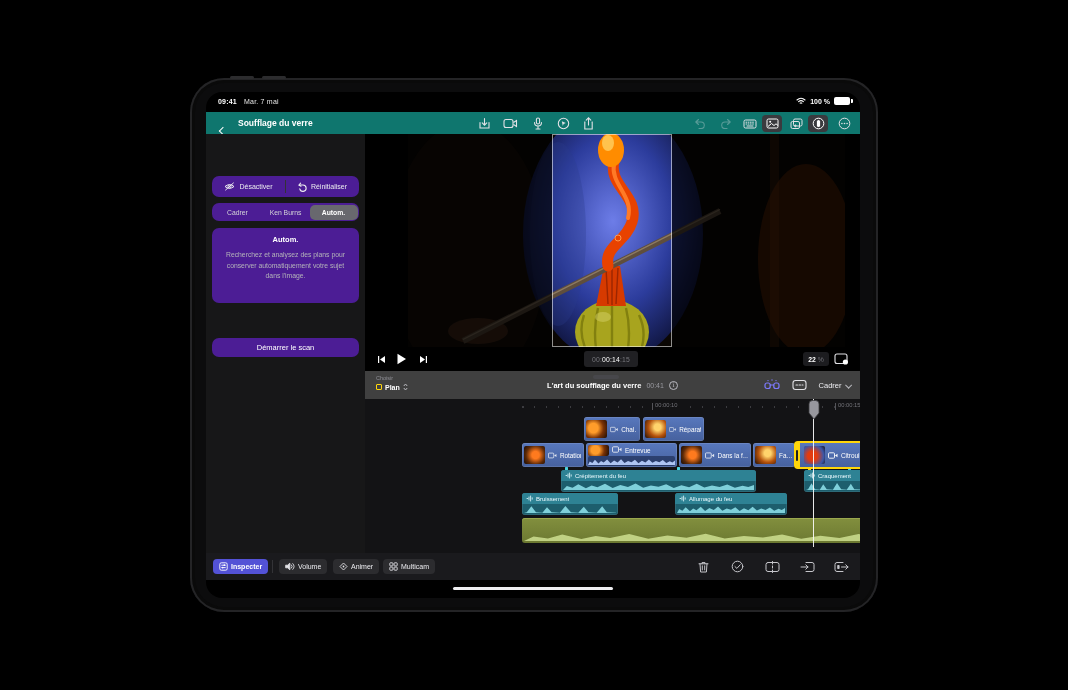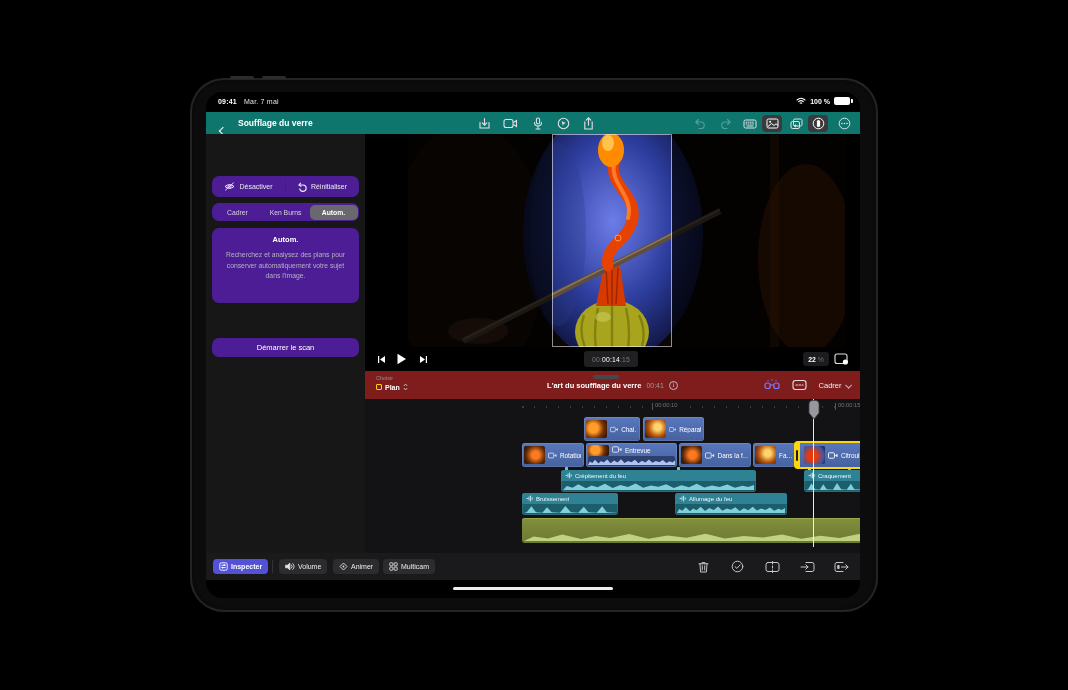--- a/index.html
+++ b/index.html
@@ -50,21 +50,21 @@
   
   .transport{position:absolute;left:159px;top:255px;width:495px;height:24px;background:#000;}
   .tbtn{position:absolute;top:5px;width:16px;height:14px;display:flex;align-items:center;justify-content:center;}
   .tc{position:absolute;left:219px;top:4px;width:54px;height:16px;background:#202023;border-radius:3px;
       display:flex;align-items:center;justify-content:center;font-family:"DejaVu Sans Mono",monospace;font-size:6.8px;color:#fff;letter-spacing:.2px;}
   .tc .dimtc{color:#77777d;}
   .zoombox{position:absolute;left:438px;top:5px;width:26px;height:14px;background:#1c1c1f;border-radius:3px;
       display:flex;align-items:center;justify-content:center;gap:2px;font-size:6.8px;color:#fff;font-weight:bold;}
   .zoombox .u{color:#6f6f75;font-weight:normal;}
   
-  .tlh{position:absolute;left:159px;top:279px;width:495px;height:28px;background:#7f1d1d;}
+  .tlh{position:absolute;left:159px;top:279px;width:495px;height:28px;background:#404040;}
   .grip{position:absolute;left:228px;top:4px;width:26px;height:3.5px;border-radius:2px;background:#47474b;}
   .choose{position:absolute;left:11px;top:4px;font-size:5.5px;color:#8e8e95;}
   .plansel{position:absolute;left:11px;top:12px;display:flex;align-items:center;gap:3px;font-size:7px;color:#fff;font-weight:bold;}
   .ysq{width:6px;height:6px;border:1.4px solid #ffd60a;border-radius:1px;}
   .tlh-title{position:absolute;left:0;top:0;width:100%;height:100%;display:flex;align-items:center;justify-content:center;gap:5px;}
   .tlh-title .t{font-size:7.5px;font-weight:bold;color:#fff;}
   .tlh-title .dur{font-size:7px;color:#98989f;}
   .infoi{width:9px;height:9px;border:1px solid #b9b9c0;border-radius:50%;color:#b9b9c0;
          font-size:6.5px;font-family:"DejaVu Serif",serif;display:flex;align-items:center;justify-content:center;}
   .tlh-right{position:absolute;right:10px;top:0;height:100%;display:flex;align-items:center;gap:12px;}

